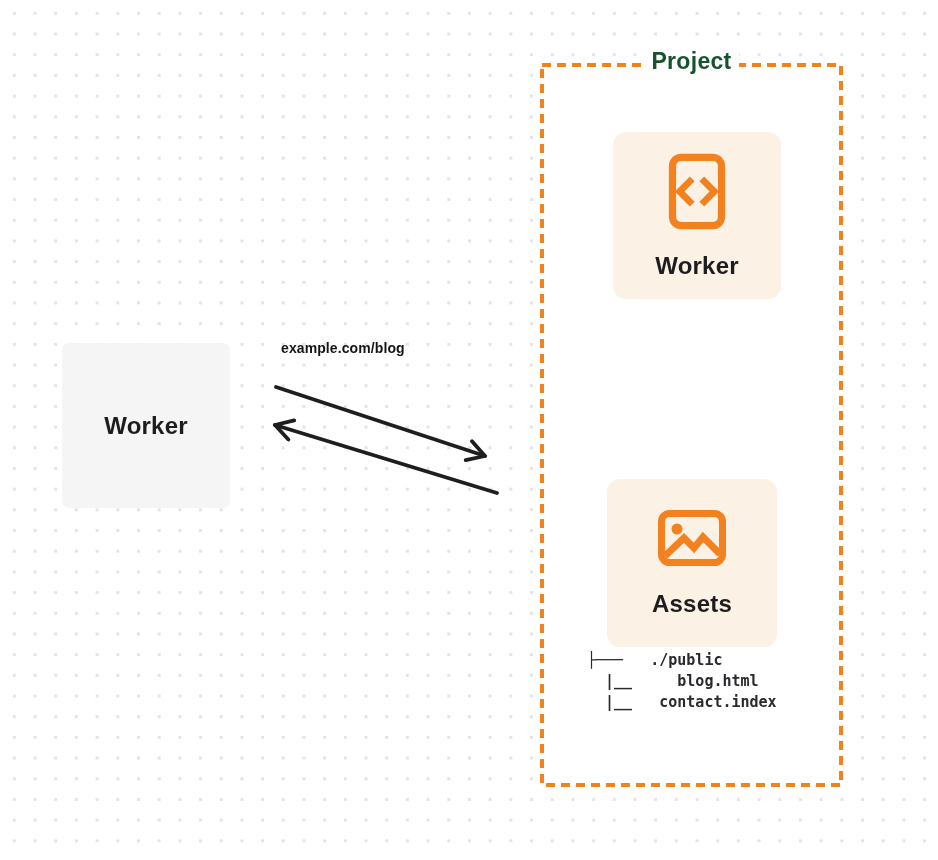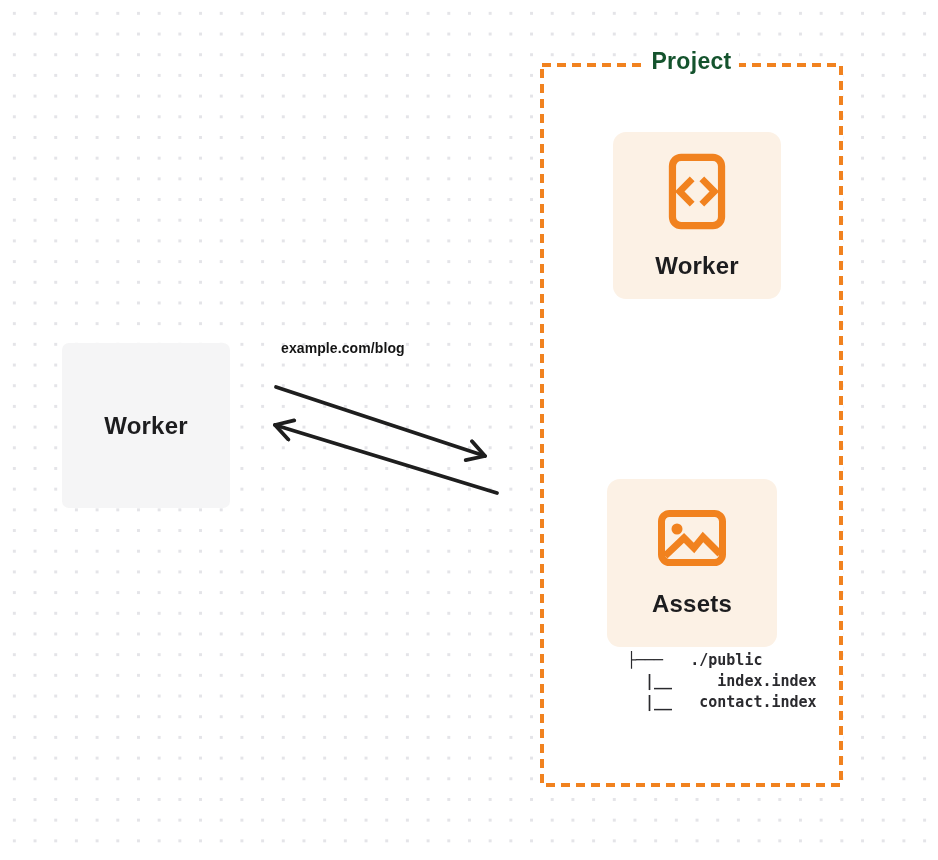--- a/index.html
+++ b/index.html
@@ -129,21 +129,20 @@
     top: 650px;
     margin: 0;
     font-family: "DejaVu Sans Mono", "Liberation Mono", monospace;
     font-size: 15px;
     font-weight: 600;
     line-height: 21px;
     color: #2a2a2e;
   }
   .file-tree .tree-line {
     white-space: pre;
-    margin-left: 40px;
   }
 </style>
 </head>
 <body>
 
 <div class="canvas">
 
   <div class="client-box">
     <span class="client-label">Worker</span>
   </div>
@@ -188,17 +187,17 @@
         <rect x="4.5" y="4.5" width="51" height="71" rx="9" fill="none" stroke="#f1821f" stroke-width="7.5"></rect>
         <polyline points="25,27 12,40 25,53" fill="none" stroke="#f1821f" stroke-width="7" stroke-linecap="butt" stroke-linejoin="miter"></polyline>
         <polyline points="35,27 48,40 35,53" fill="none" stroke="#f1821f" stroke-width="7" stroke-linecap="butt" stroke-linejoin="miter"></polyline>
       </svg>
     </span>
     <span class="node-label">Worker</span>
   </div>
 
   <div class="file-tree">
     <div class="tree-line">├───   ./public</div>
-    <div class="tree-line">  |__     index.index</div>
+    <div class="tree-line">  |__     blog.html</div>
     <div class="tree-line">  |__   contact.index</div>
   </div>
 
 </div>
 
 </body></html>

